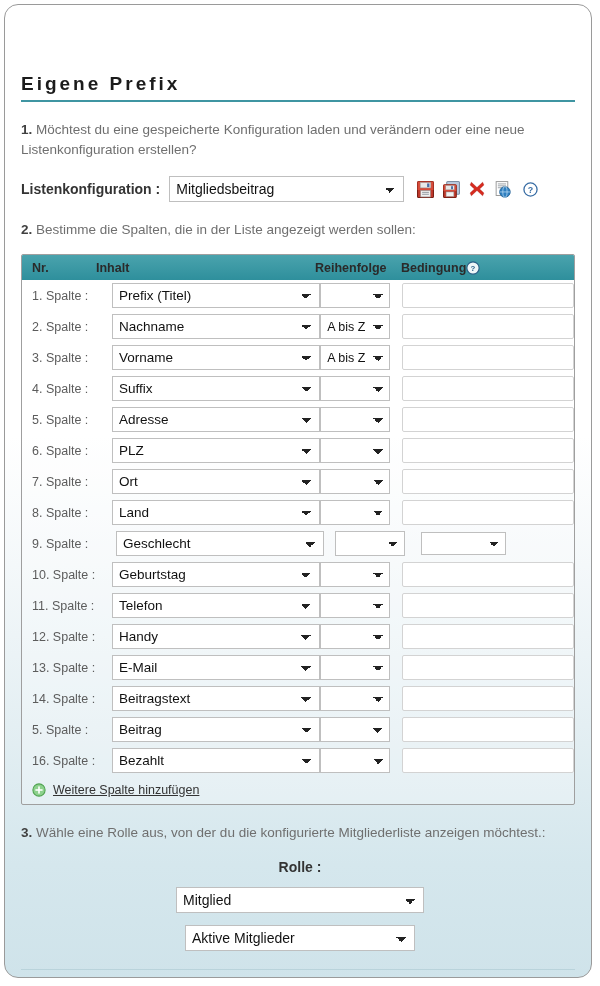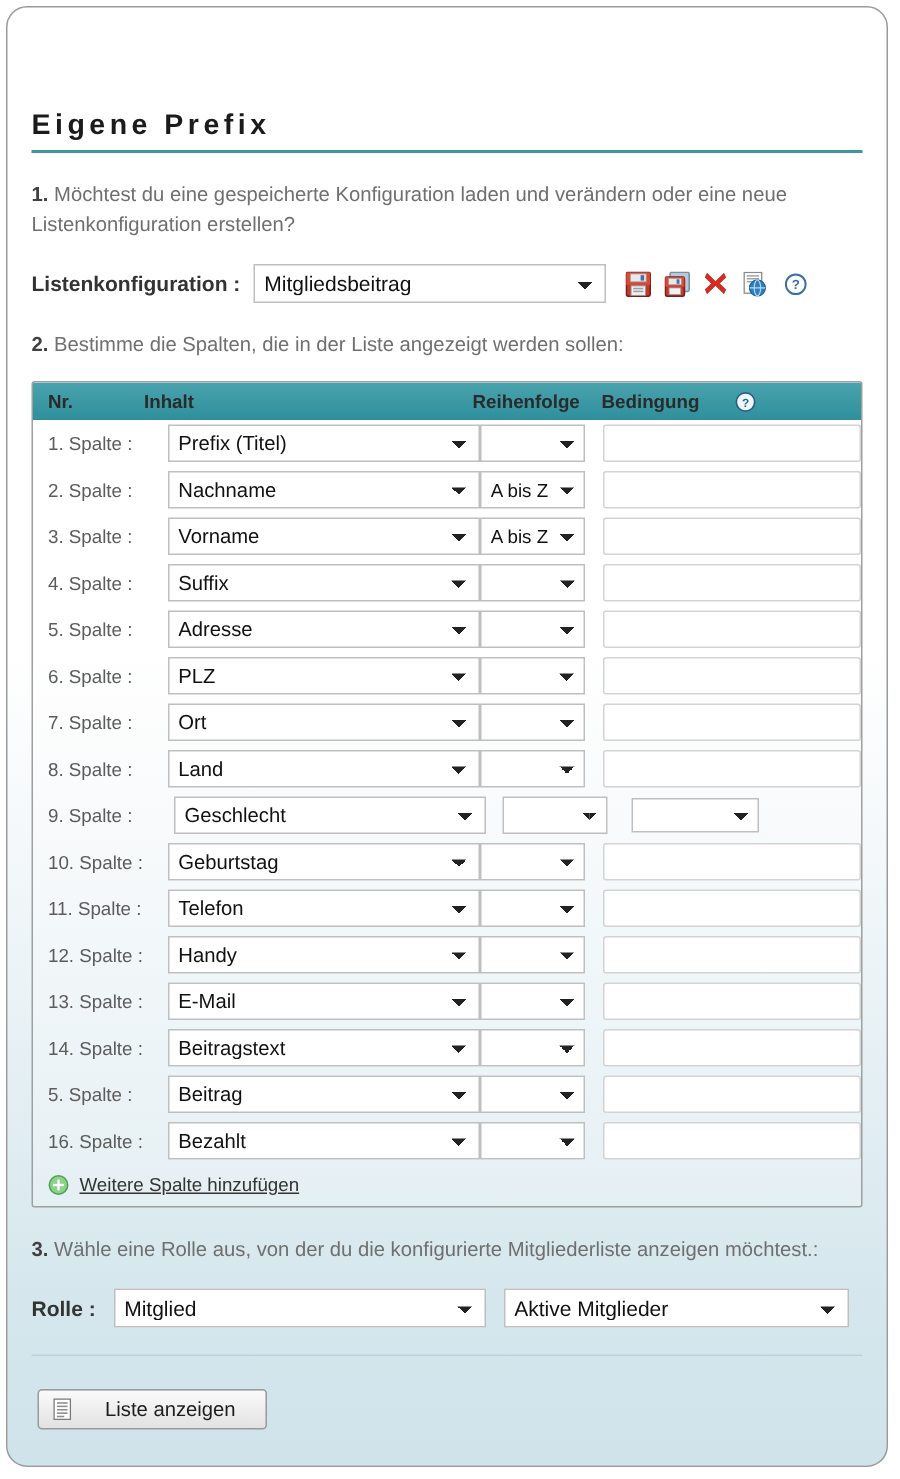--- a/index.html
+++ b/index.html
@@ -54,21 +54,21 @@
     background:rgba(255,255,255,0.28);overflow:hidden;
   }
   .thead{
     background:linear-gradient(to bottom,#4aa3ad 0%,#2e8f9c 100%);
     display:flex;align-items:center;height:25px;padding:0 0 0 10px;
     font-size:12.5px;font-weight:bold;color:#2a2a2a;
   }
   .th-nr{width:64px;}
   .th-inhalt{width:219px;}
   .th-reih{width:86px;text-align:left;}
-  .th-bed{display:flex;align-items:center;gap:24px;}
+  .th-bed{display:flex;align-items:center;gap:0;}
 
   .trow{display:flex;align-items:center;height:31px;padding:0 0 0 10px;}
   .cell-nr{width:84px;font-size:12.5px;color:#5c5c5c;}
   .cell-inhalt{width:219px;}
   .cell-reih{width:86px;}
   .cell-bed{flex:1;}
 
   .sel-inhalt{width:208px;height:25px;font-size:13.5px;
      background-position:calc(100% - 13px) 10px, calc(100% - 8px) 10px;}
   .sel-reih{width:70px;height:25px;font-size:12.5px;padding-right:20px;
@@ -301,21 +301,21 @@
         </span>
         <a>Weitere Spalte hinzufügen</a>
       </div>
     </div>
 
     
     <div class="step">
       <b>3.</b><span> Wähle eine Rolle aus, von der du die konfigurierte Mitgliederliste anzeigen möchtest.:</span>
     </div>
 
-    <div class="config-row" style="gap:12px;">
+    <div class="config-row" style="gap:12px;flex-direction:column;">
       <span class="config-label">Rolle :</span>
       <select class="sel sel-rolle">
         <option>Mitglied</option>
       </select>
       <select class="sel sel-status">
         <option>Aktive Mitglieder</option>
       </select>
     </div>
 
     <div class="divider"></div>

